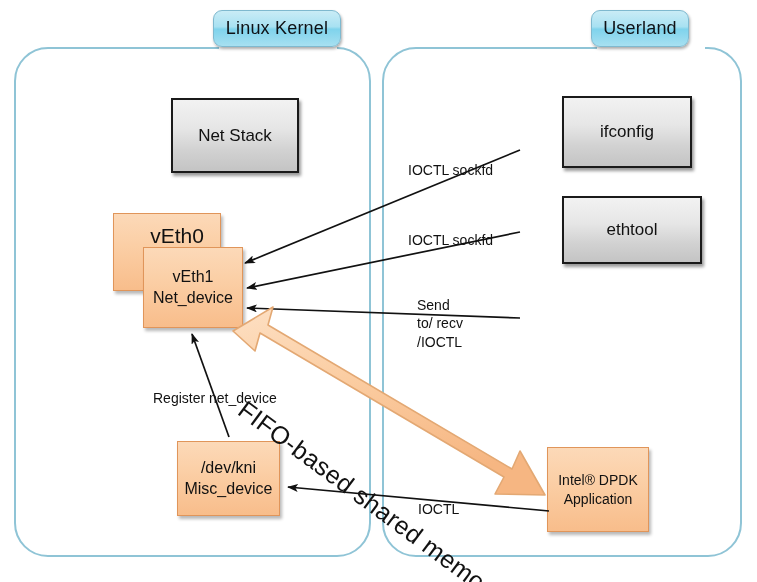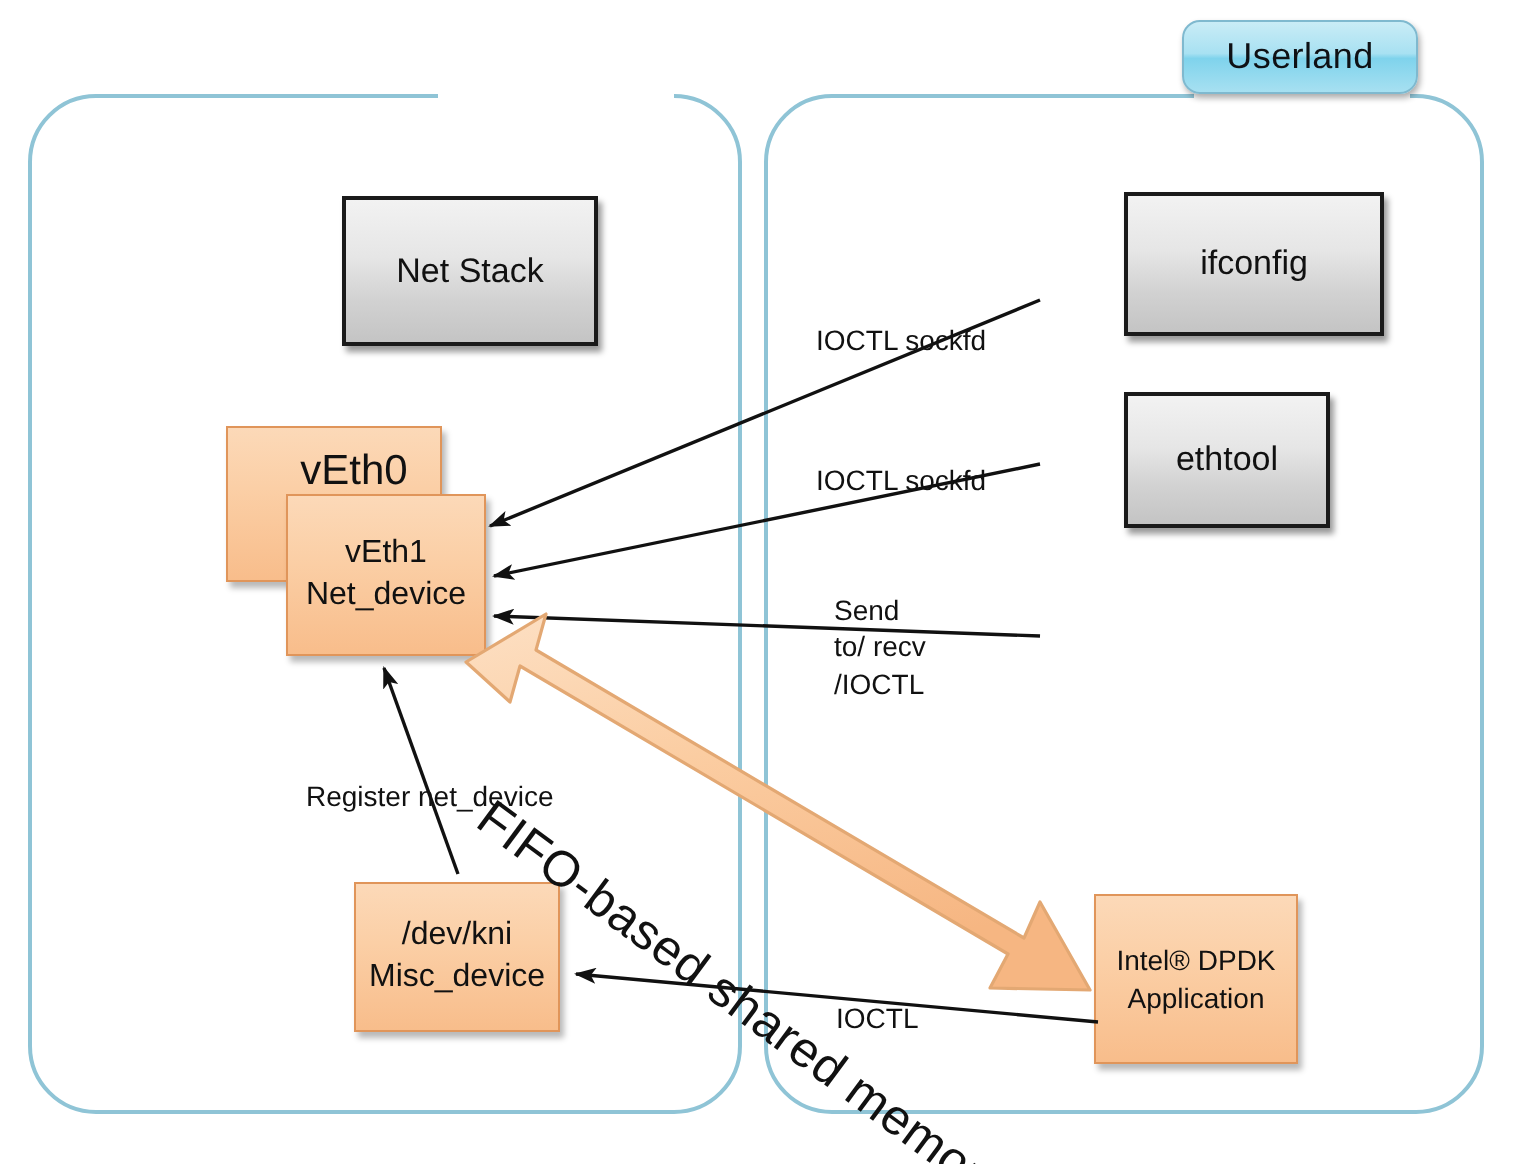--- a/index.html
+++ b/index.html
@@ -125,21 +125,24 @@
 <body>
 
 <div id="canvas">
 
   <div class="zone" style="left:14px; top:47px; width:357px; height:510px;"></div>
   <div class="zone" style="left:382px; top:47px; width:360px; height:510px;"></div>
 
   <div style="position:absolute; left:219px; top:40px; width:118px; height:12px; background:#ffffff;"></div>
   <div style="position:absolute; left:597px; top:40px; width:108px; height:12px; background:#ffffff;"></div>
 
-  <div class="zone-pill" style="left:591px; top:10px; width:118px; height:37px;align-items:center;">
+  <div class="zone-pill" style="left:213px; top:10px; width:128px; height:37px;">
+    <span>Linux Kernel</span>
+  </div>
+  <div class="zone-pill" style="left:591px; top:10px; width:98px; height:37px;align-items:center;">
     <span>Userland</span>
   </div>
 
   <div class="gbox" style="left:130px; top:98px; width:128px; height:75px;">
     <span>Net Stack</span>
   </div>
 
   <div class="obox big" style="left:113px; top:213px; width:108px; height:78px;padding-left:20px;">
     <span style="position:relative; top:-16px;">vEth0</span>
   </div>
@@ -151,21 +154,21 @@
 
   <div class="obox" style="left:177px; top:441px; width:103px; height:75px;">
     <span>/dev/kni</span>
     <span>Misc_device</span>
   </div>
 
   <div class="gbox" style="left:521px; top:96px; width:130px; height:72px;">
     <span>ifconfig</span>
   </div>
 
-  <div class="gbox" style="left:521px; top:196px; width:103px; height:68px;">
+  <div class="gbox" style="left:521px; top:196px; width:140px; height:68px;">
     <span>ethtool</span>
   </div>
 
 
   <div class="obox tiny" style="left:547px; top:447px; width:102px; height:85px;">
     <span>Intel® DPDK</span>
     <span>Application</span>
   </div>
 
   <svg id="arrows" viewBox="0 0 757 582">

